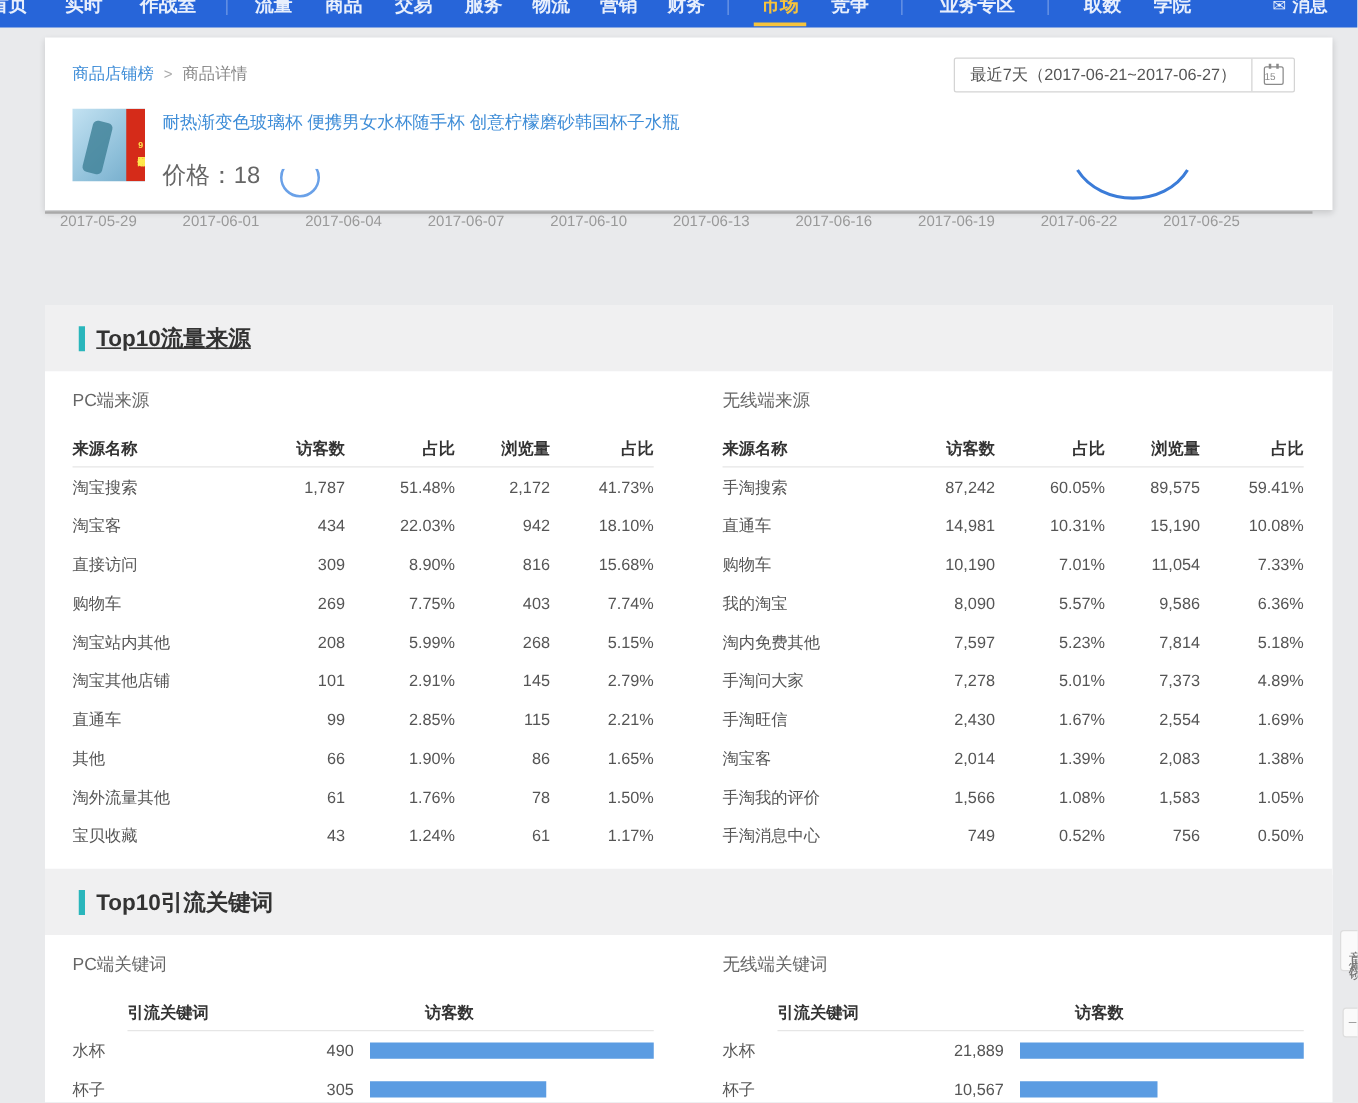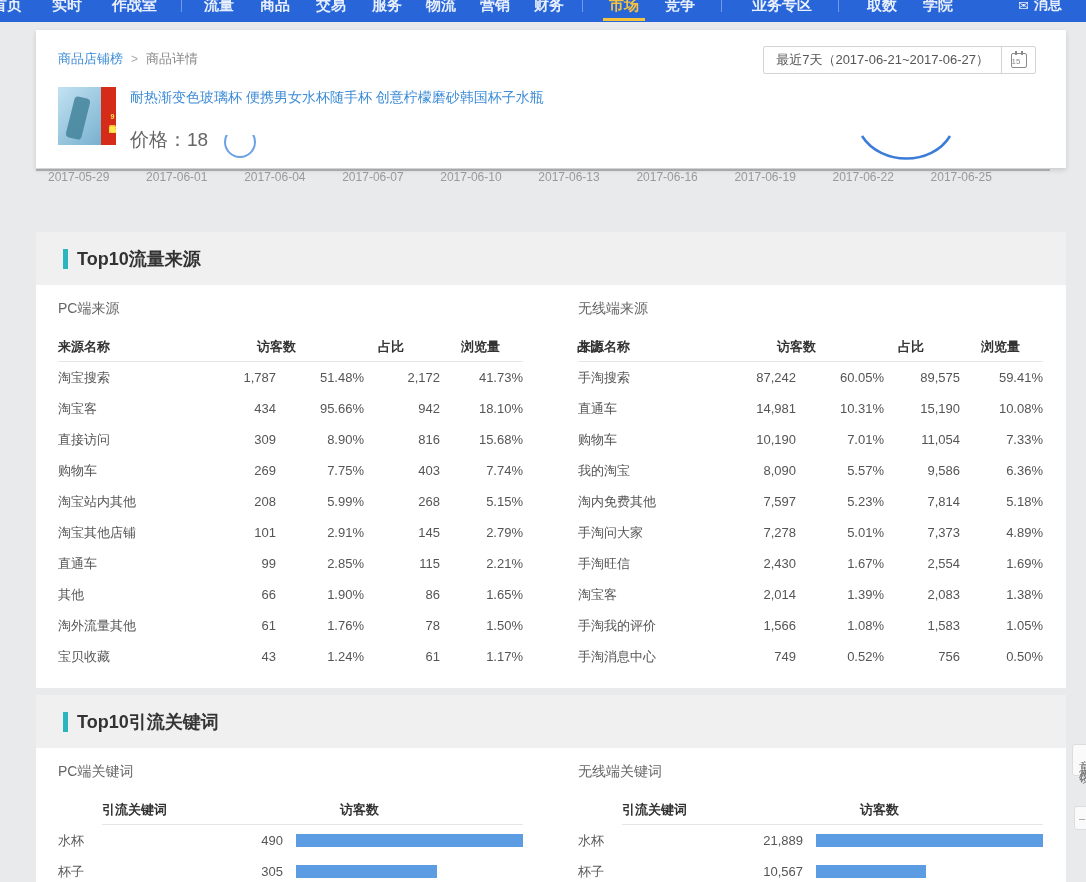--- a/index.html
+++ b/index.html
@@ -39,33 +39,33 @@
 
   .chartstrip { position:absolute; left:0; bottom:0; width:1030px; height:33px; overflow:hidden; }
 
   
   .axisline { position:absolute; left:36px; top:169px; width:1014px; height:2px; background:#a9a9a9; }
   .dates { position:absolute; left:48px; top:170px; width:944px; display:flex; justify-content:space-between; }
   .dates span { font-size:12px; color:#999; }
 
   
   .seccard { position:absolute; left:36px; width:1030px; background:#fff; }
-  .sec-traffic { top:232px; height:456px; }
+  .sec-traffic { top:244px; height:456px;text-decoration:underline; }
   .sec-keywords { top:695px; height:187px; }
   .sec-band { height:53px; background:#f0f0f1; display:flex; align-items:center; padding-left:27px; }
   .accent { width:5px; height:20px; background:#2ab6bc; margin-right:9px; }
   .sec-title { font-size:18px; font-weight:bold; color:#333; }
   .sec-content { position:relative; padding:16px 22px 0 22px; }
   .vdivider { position:absolute; left:516px; top:14px; bottom:12px; width:1px; background:#e3e3e3; }
   .col-left { position:absolute; left:22px; top:15px; width:465px; }
   .col-right { position:absolute; left:542px; top:15px; width:465px; }
   .subtitle { font-size:14px; color:#666; margin-bottom:14px; }
 
   .src-header, .src-row { display:grid; grid-template-columns:148px 70px 88px 76px 83px; align-items:center; }
-  .src-header { height:30px; border-bottom:1px solid #e6e6e6; font-weight:bold; color:#333; font-size:13px;gap:20px; }
+  .src-header { height:30px; border-bottom:1px solid #e6e6e6; font-weight:bold; color:#333; font-size:13px; }
   .src-row { height:31px; font-size:13px; color:#555; }
   .cnum { text-align:right; }
 
   .kw-header, .kw-row { display:grid; grid-template-columns:178px 47px 13px 227px; align-items:center; }
   .kw-header { height:30px; border-bottom:1px solid #e6e6e6; font-weight:bold; color:#333; font-size:13px;margin-left:44px; }
   .kw-row { height:31px; font-size:13px; color:#555; }
   .kw-barwrap { height:13px; }
   .kw-bar { height:13px; background:#5b9ce2; }
 
   
@@ -178,21 +178,21 @@
             <span>淘宝搜索</span>
             <span class="cnum">1,787</span>
             <span class="cnum">51.48%</span>
             <span class="cnum">2,172</span>
             <span class="cnum">41.73%</span>
           </div>
 
           <div class="src-row">
             <span>淘宝客</span>
             <span class="cnum">434</span>
-            <span class="cnum">95.66%</span>
+            <span class="cnum">22.03%</span>
             <span class="cnum">942</span>
             <span class="cnum">18.10%</span>
           </div>
 
           <div class="src-row">
             <span>直接访问</span>
             <span class="cnum">309</span>
             <span class="cnum">8.90%</span>
             <span class="cnum">816</span>
             <span class="cnum">15.68%</span>

